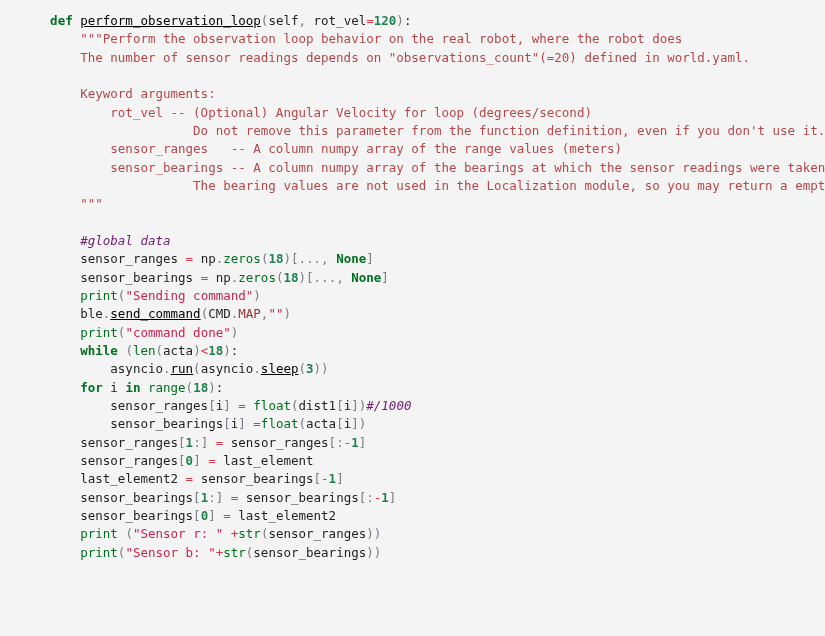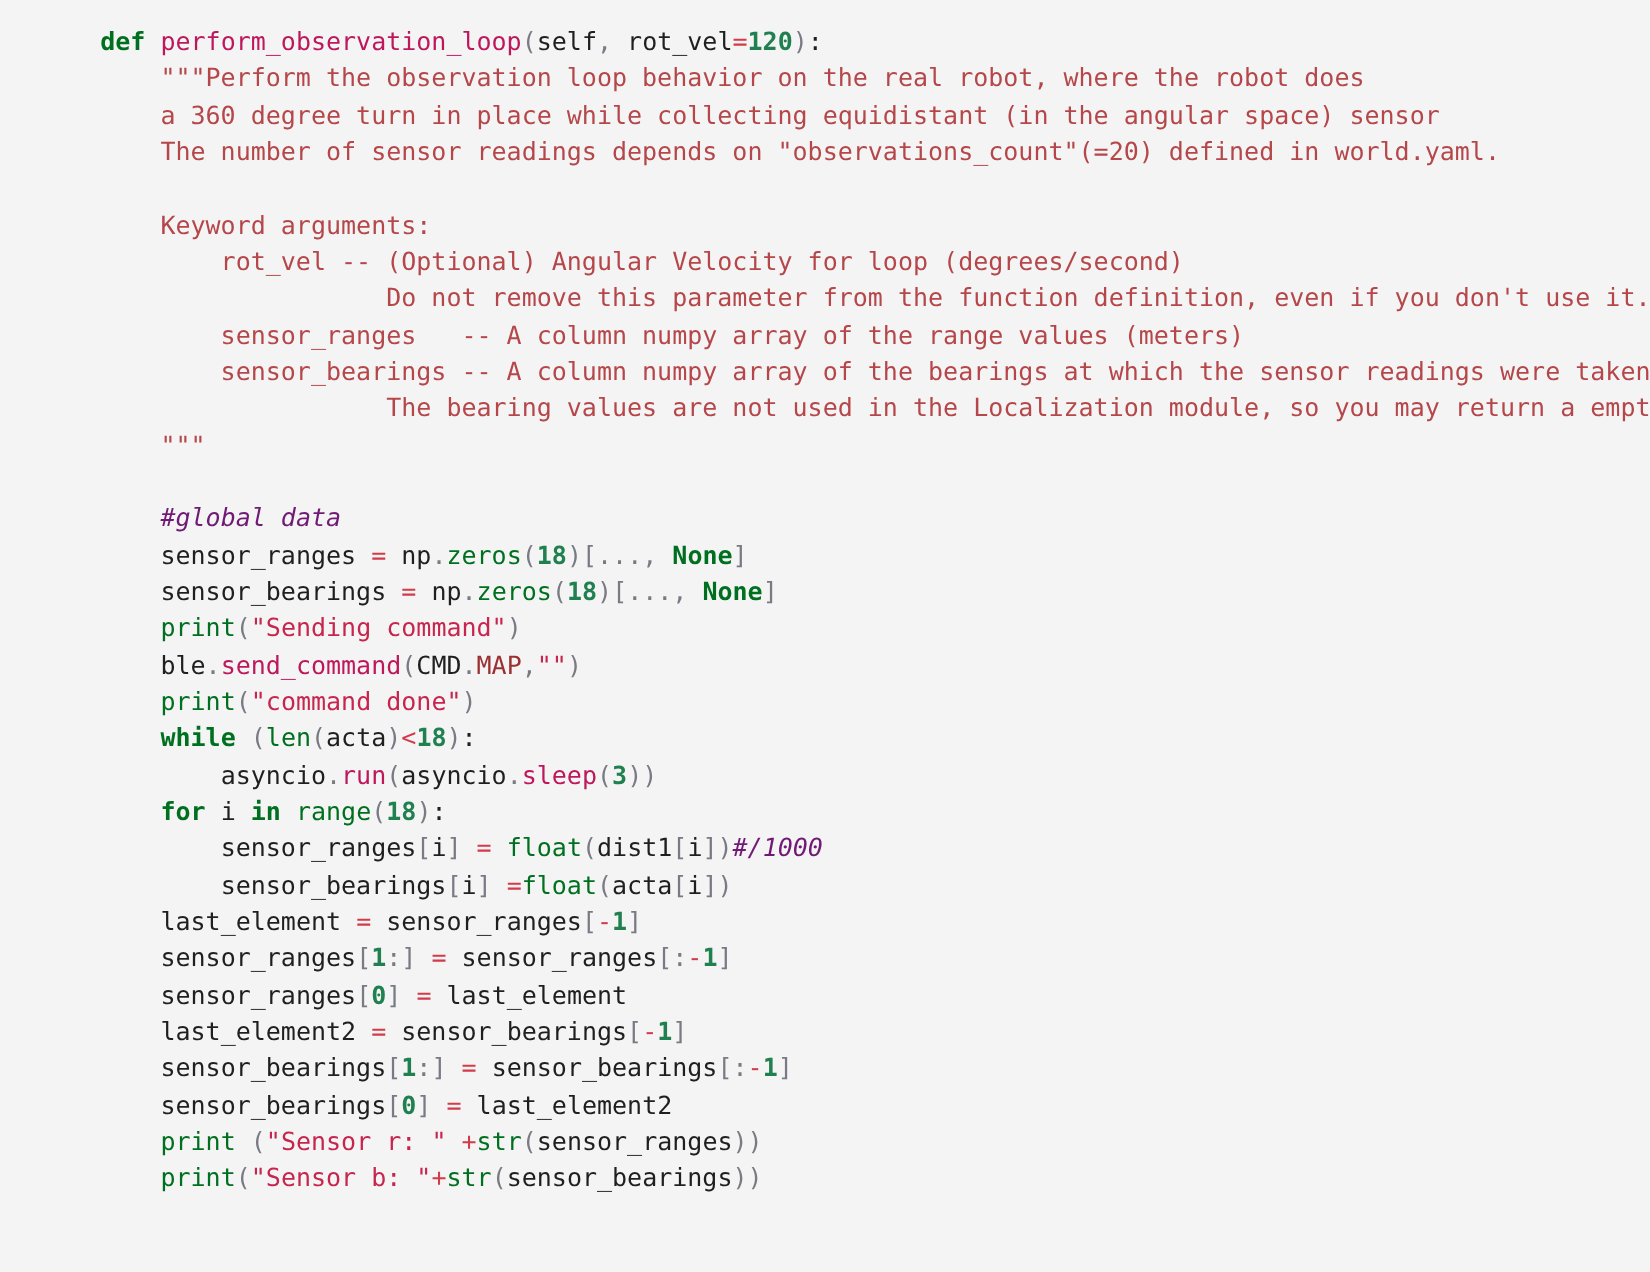--- a/index.html
+++ b/index.html
@@ -27,39 +27,38 @@
     line-height: 18.33px;
     font-size: 12.5px;
     white-space: pre;
     padding-left: 20px;
     overflow: hidden;
     color: #1f1f1f;
     letter-spacing: 0px;
   }
   
   .t-kw       { color: #007020; font-weight: bold; }   
-  .t-fn       { color: #be185d; }                      
+  .t-fn       { color: #000000; text-decoration: underline; }                      
   .t-builtin  { color: #007020; }                      
   .t-num      { color: #208050; font-weight: bold; }   
   .t-str      { color: #c7254e; }                      
   .t-doc      { color: #b5474a; }                      
   .t-cmt      { color: #701a75; font-style: italic; }  
   .t-punc     { color: #7a7a85; }                      
   .t-op       { color: #d13b4a; }                      
   .t-attr     { color: #9c2f2f; text-align: right; }                      
   .t-plain    { color: #1f1f1f; }
 </style>
 </head>
 <body>
 
 <div id="code-editor" style="background: rgb(244, 244, 244);">
   <div id="code-lines">
       <div class="code-line"><span class="t-plain">    </span><span class="t-kw">def</span><span class="t-plain"> </span><span class="t-fn">perform_observation_loop</span><span class="t-punc">(</span><span class="t-plain">self</span><span class="t-punc">, </span><span class="t-plain">rot_vel</span><span class="t-op">=</span><span class="t-num">120</span><span class="t-punc">)</span><span class="t-plain">:</span></div>
       <div class="code-line"><span class="t-doc">        """Perform the observation loop behavior on the real robot, where the robot does</span></div>
-      <div class="code-line"><span class="t-doc">        a 360 degree turn in place while collecting equidistant (in the angular space) sensor</span></div>
       <div class="code-line"><span class="t-doc">        The number of sensor readings depends on "observations_count"(=20) defined in world.yaml.</span></div>
       <div class="code-line"><span class="t-doc"></span></div>
       <div class="code-line"><span class="t-doc">        Keyword arguments:</span></div>
       <div class="code-line"><span class="t-doc">            rot_vel -- (Optional) Angular Velocity for loop (degrees/second)</span></div>
       <div class="code-line"><span class="t-doc">                       Do not remove this parameter from the function definition, even if you don't use it.</span></div>
       <div class="code-line"><span class="t-doc">            sensor_ranges   -- A column numpy array of the range values (meters)</span></div>
       <div class="code-line"><span class="t-doc">            sensor_bearings -- A column numpy array of the bearings at which the sensor readings were taken (degrees)</span></div>
       <div class="code-line"><span class="t-doc">                       The bearing values are not used in the Localization module, so you may return a empty array</span></div>
       <div class="code-line"><span class="t-doc">        """</span></div>
       <div class="code-line"><span class="t-plain"></span></div>
@@ -67,21 +66,20 @@
       <div class="code-line"><span class="t-plain">        </span><span class="t-plain">sensor_ranges </span><span class="t-op">=</span><span class="t-plain"> </span><span class="t-plain">np</span><span class="t-punc">.</span><span class="t-builtin">zeros</span><span class="t-punc">(</span><span class="t-num">18</span><span class="t-punc">)</span><span class="t-punc">[</span><span class="t-punc">...</span><span class="t-punc">, </span><span class="t-kw">None</span><span class="t-punc">]</span></div>
       <div class="code-line"><span class="t-plain">        </span><span class="t-plain">sensor_bearings </span><span class="t-op">=</span><span class="t-plain"> </span><span class="t-plain">np</span><span class="t-punc">.</span><span class="t-builtin">zeros</span><span class="t-punc">(</span><span class="t-num">18</span><span class="t-punc">)</span><span class="t-punc">[</span><span class="t-punc">...</span><span class="t-punc">, </span><span class="t-kw">None</span><span class="t-punc">]</span></div>
       <div class="code-line"><span class="t-plain">        </span><span class="t-builtin">print</span><span class="t-punc">(</span><span class="t-str">"Sending command"</span><span class="t-punc">)</span></div>
       <div class="code-line"><span class="t-plain">        </span><span class="t-plain">ble</span><span class="t-punc">.</span><span class="t-fn">send_command</span><span class="t-punc">(</span><span class="t-plain">CMD</span><span class="t-punc">.</span><span class="t-attr">MAP</span><span class="t-punc">,</span><span class="t-str">""</span><span class="t-punc">)</span></div>
       <div class="code-line"><span class="t-plain">        </span><span class="t-builtin">print</span><span class="t-punc">(</span><span class="t-str">"command done"</span><span class="t-punc">)</span></div>
       <div class="code-line"><span class="t-plain">        </span><span class="t-kw">while</span><span class="t-plain"> </span><span class="t-punc">(</span><span class="t-builtin">len</span><span class="t-punc">(</span><span class="t-plain">acta</span><span class="t-punc">)</span><span class="t-op">&lt;</span><span class="t-num">18</span><span class="t-punc">)</span><span class="t-plain">:</span></div>
       <div class="code-line"><span class="t-plain">            </span><span class="t-plain">asyncio</span><span class="t-punc">.</span><span class="t-fn">run</span><span class="t-punc">(</span><span class="t-plain">asyncio</span><span class="t-punc">.</span><span class="t-fn">sleep</span><span class="t-punc">(</span><span class="t-num">3</span><span class="t-punc">)</span><span class="t-punc">)</span></div>
       <div class="code-line"><span class="t-plain">        </span><span class="t-kw">for</span><span class="t-plain"> i </span><span class="t-kw">in</span><span class="t-plain"> </span><span class="t-builtin">range</span><span class="t-punc">(</span><span class="t-num">18</span><span class="t-punc">)</span><span class="t-plain">:</span></div>
       <div class="code-line"><span class="t-plain">            </span><span class="t-plain">sensor_ranges</span><span class="t-punc">[</span><span class="t-plain">i</span><span class="t-punc">]</span><span class="t-plain"> </span><span class="t-op">=</span><span class="t-plain"> </span><span class="t-builtin">float</span><span class="t-punc">(</span><span class="t-plain">dist1</span><span class="t-punc">[</span><span class="t-plain">i</span><span class="t-punc">]</span><span class="t-punc">)</span><span class="t-cmt">#/1000</span></div>
       <div class="code-line"><span class="t-plain">            </span><span class="t-plain">sensor_bearings</span><span class="t-punc">[</span><span class="t-plain">i</span><span class="t-punc">]</span><span class="t-plain"> </span><span class="t-op">=</span><span class="t-builtin">float</span><span class="t-punc">(</span><span class="t-plain">acta</span><span class="t-punc">[</span><span class="t-plain">i</span><span class="t-punc">]</span><span class="t-punc">)</span></div>
-      <div class="code-line"><span class="t-plain">        </span><span class="t-plain">last_element </span><span class="t-op">=</span><span class="t-plain"> sensor_ranges</span><span class="t-punc">[</span><span class="t-op">-</span><span class="t-num">1</span><span class="t-punc">]</span></div>
       <div class="code-line"><span class="t-plain">        </span><span class="t-plain">sensor_ranges</span><span class="t-punc">[</span><span class="t-num">1</span><span class="t-punc">:</span><span class="t-punc">]</span><span class="t-plain"> </span><span class="t-op">=</span><span class="t-plain"> sensor_ranges</span><span class="t-punc">[</span><span class="t-punc">:</span><span class="t-op">-</span><span class="t-num">1</span><span class="t-punc">]</span></div>
       <div class="code-line"><span class="t-plain">        </span><span class="t-plain">sensor_ranges</span><span class="t-punc">[</span><span class="t-num">0</span><span class="t-punc">]</span><span class="t-plain"> </span><span class="t-op">=</span><span class="t-plain"> last_element</span></div>
       <div class="code-line"><span class="t-plain">        </span><span class="t-plain">last_element2 </span><span class="t-op">=</span><span class="t-plain"> sensor_bearings</span><span class="t-punc">[</span><span class="t-op">-</span><span class="t-num">1</span><span class="t-punc">]</span></div>
       <div class="code-line"><span class="t-plain">        </span><span class="t-plain">sensor_bearings</span><span class="t-punc">[</span><span class="t-num">1</span><span class="t-punc">:</span><span class="t-punc">]</span><span class="t-plain"> </span><span class="t-op">=</span><span class="t-plain"> sensor_bearings</span><span class="t-punc">[</span><span class="t-punc">:</span><span class="t-op">-</span><span class="t-num">1</span><span class="t-punc">]</span></div>
       <div class="code-line"><span class="t-plain">        </span><span class="t-plain">sensor_bearings</span><span class="t-punc">[</span><span class="t-num">0</span><span class="t-punc">]</span><span class="t-plain"> </span><span class="t-op">=</span><span class="t-plain"> last_element2</span></div>
       <div class="code-line"><span class="t-plain">        </span><span class="t-builtin">print</span><span class="t-plain"> </span><span class="t-punc">(</span><span class="t-str">"Sensor r: "</span><span class="t-plain"> </span><span class="t-op">+</span><span class="t-builtin">str</span><span class="t-punc">(</span><span class="t-plain">sensor_ranges</span><span class="t-punc">)</span><span class="t-punc">)</span></div>
       <div class="code-line"><span class="t-plain">        </span><span class="t-builtin">print</span><span class="t-punc">(</span><span class="t-str">"Sensor b: "</span><span class="t-op">+</span><span class="t-builtin">str</span><span class="t-punc">(</span><span class="t-plain">sensor_bearings</span><span class="t-punc">)</span><span class="t-punc">)</span></div>
       <div class="code-line"></div>
     </div>
 </div>

